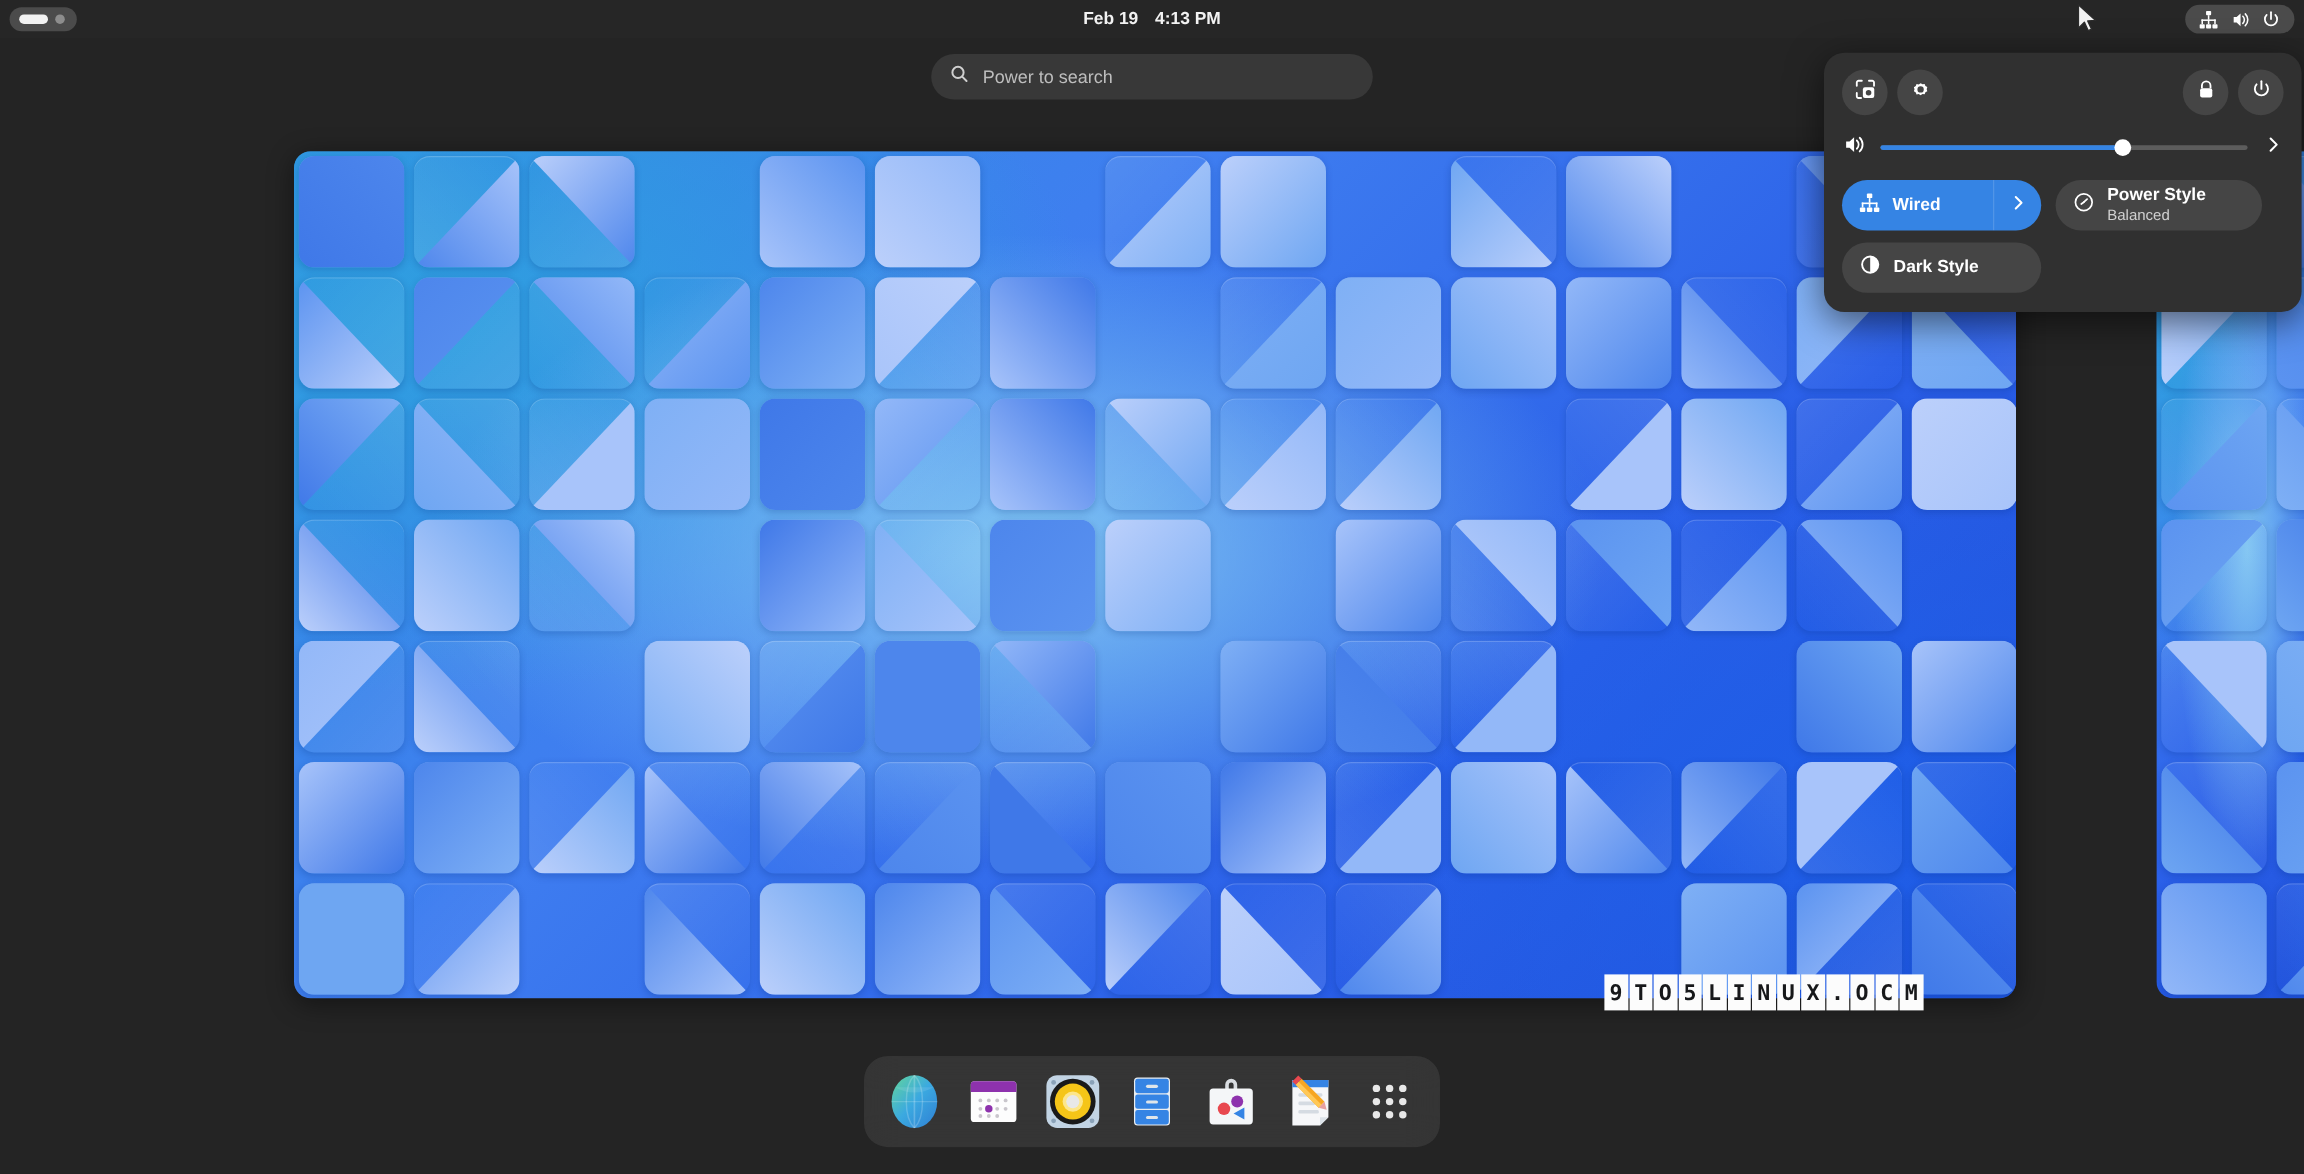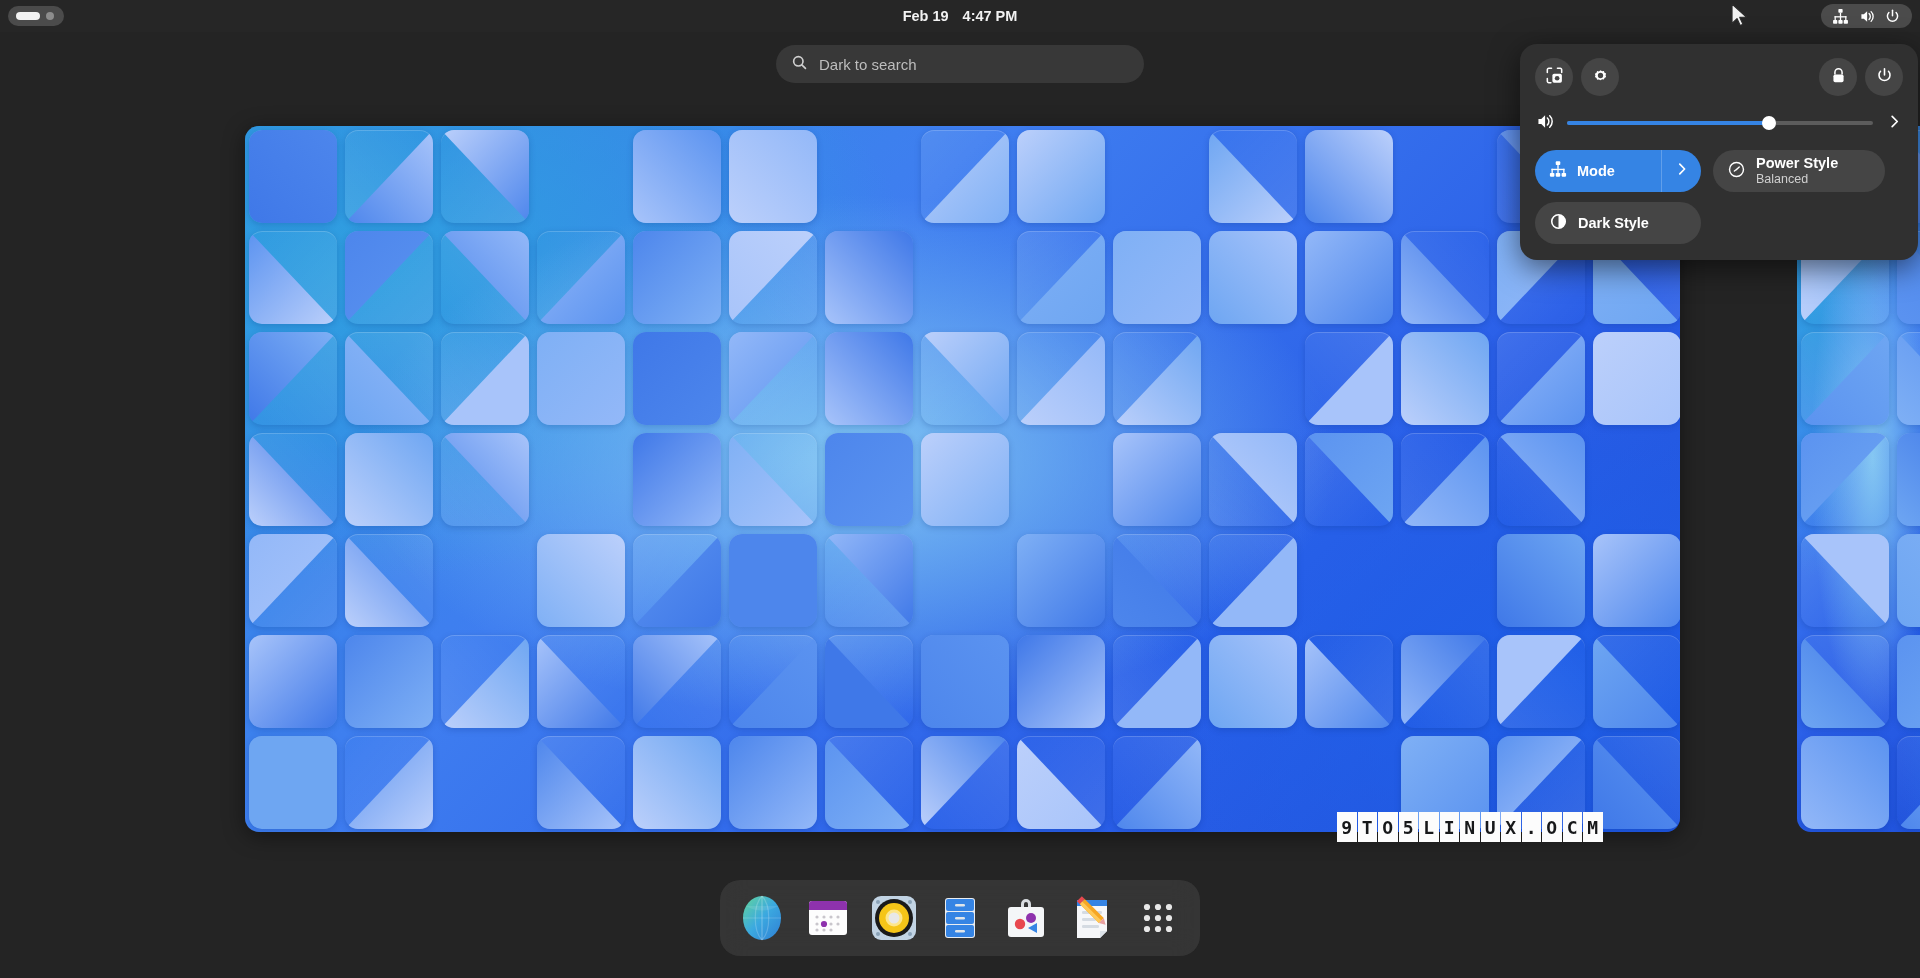--- a/index.html
+++ b/index.html
@@ -147,21 +147,21 @@
 
 <div class="topbar">
 
   <div class="ws-pill">
     <div class="ws-dot-active"></div>
     <div class="ws-dot"></div>
   </div>
 
   <div class="clock">
     <span>Feb 19</span>
-    <span>4:47 PM</span>
+    <span>4:13 PM</span>
   </div>
 
   <div class="sys-indicators">
     <span>
       <svg width="17" height="17" viewBox="0 0 16 16" fill="#fff">
         <rect x="6" y="1" width="4" height="3.4" rx="0.7"></rect>
         <rect x="1" y="11.4" width="4" height="3.4" rx="0.7"></rect>
         <rect x="6" y="11.4" width="4" height="3.4" rx="0.7"></rect>
         <rect x="11" y="11.4" width="4" height="3.4" rx="0.7"></rect>
         <rect x="7.4" y="4.4" width="1.2" height="3.3"></rect>
@@ -188,21 +188,21 @@
 </div>
 
 <div class="search-wrap">
   <div class="search-box">
     <span>
       <svg width="17" height="17" viewBox="0 0 16 16" fill="none" stroke="#cfcfcf" stroke-width="1.55" stroke-linecap="round">
         <circle cx="6.9" cy="6.9" r="4.4"></circle>
         <path d="M10.2 10.2 13.6 13.6"></path>
       </svg>
     </span>
-    <span class="search-text">Dark to search</span>
+    <span class="search-text">Power to search</span>
   </div>
 </div>
 
 <div class="ws-main">
   <div class="wp"></div>
   <div class="tile-layer" id="tiles-main">
       <div class="tile" style="left: 4px; top: 4px; width: 88px; height: 93px; background: linear-gradient(to right top, rgba(255, 255, 255, 0.1), rgba(255, 255, 255, 0)); box-shadow: rgba(255, 255, 255, 0.18) 0px 1px 0px inset, rgba(0, 40, 120, 0.22) 0px 2px 6px;">
         <div class="tri" style="background: linear-gradient(to right top, rgb(63, 120, 232), rgb(77, 134, 236));"></div>
       </div>
       <div class="tile" style="left: 100px; top: 4px; width: 88px; height: 93px; background: linear-gradient(to right top, rgba(255, 255, 255, 0.1), rgba(255, 255, 255, 0)); box-shadow: rgba(255, 255, 255, 0.18) 0px 1px 0px inset, rgba(0, 40, 120, 0.22) 0px 2px 6px;">
@@ -722,21 +722,21 @@
             <rect x="0.8" y="11.5" width="4" height="3.3" rx="0.7"></rect>
             <rect x="6" y="11.5" width="4" height="3.3" rx="0.7"></rect>
             <rect x="11.2" y="11.5" width="4" height="3.3" rx="0.7"></rect>
             <rect x="7.4" y="4.5" width="1.2" height="3.3"></rect>
             <rect x="2.2" y="7.8" width="11.6" height="1.2"></rect>
             <rect x="2.2" y="7.8" width="1.2" height="3.7"></rect>
             <rect x="7.4" y="7.8" width="1.2" height="3.7"></rect>
             <rect x="12.6" y="7.8" width="1.2" height="3.7"></rect>
           </svg>
         </span>
-        <span class="qs-label">Mode</span>
+        <span class="qs-label">Wired</span>
       </div>
       <div class="qs-expand">
         <span>
           <svg width="16" height="16" viewBox="0 0 16 16" fill="none" stroke="#fff" stroke-width="1.7" stroke-linecap="round" stroke-linejoin="round">
             <path d="M5.8 3.2 10.6 8l-4.8 4.8"></path>
           </svg>
         </span>
       </div>
     </div>
 

